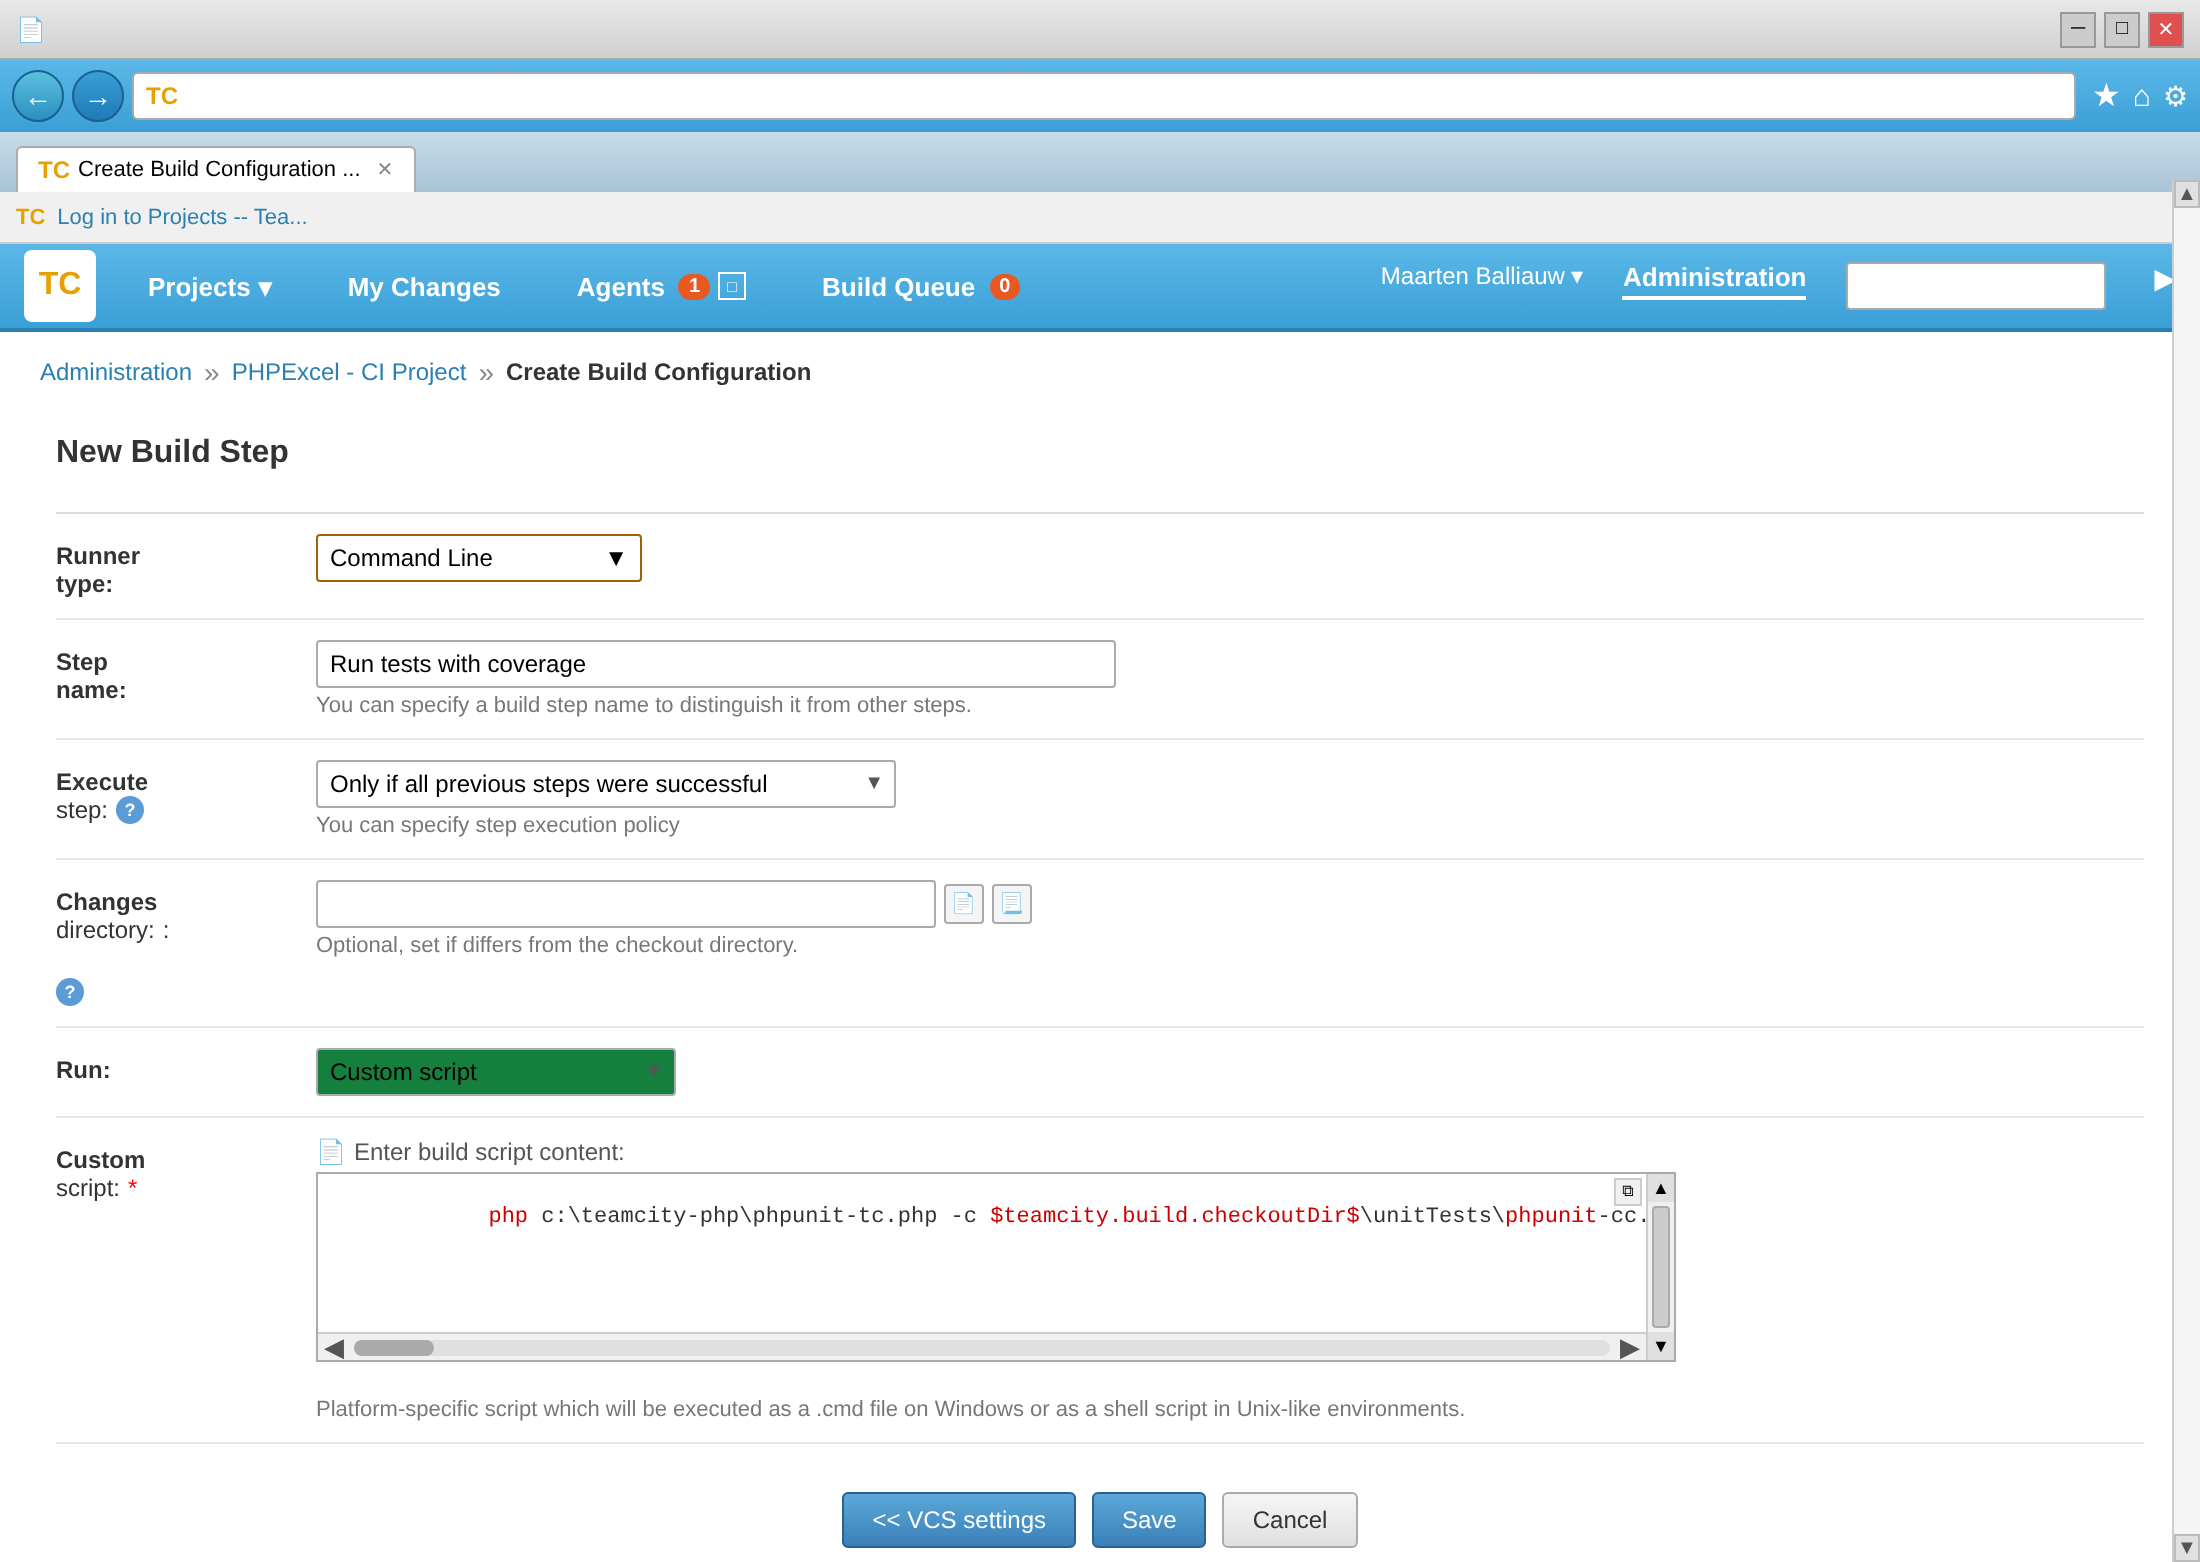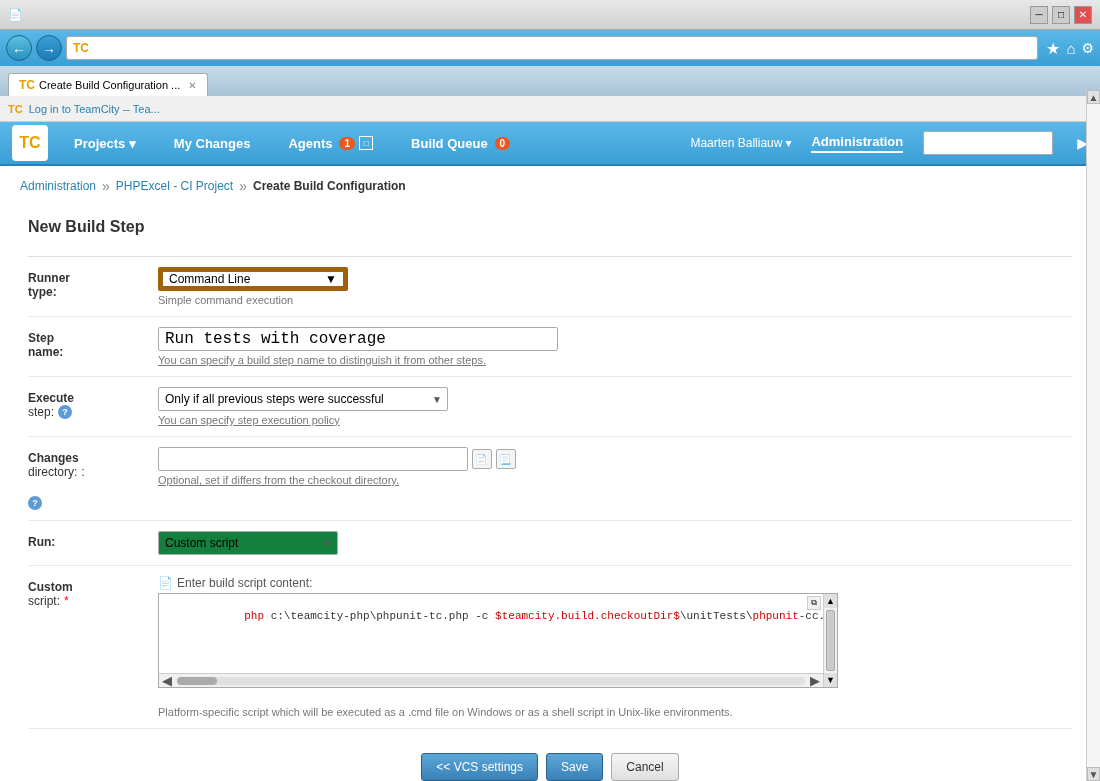--- a/index.html
+++ b/index.html
@@ -20,44 +20,44 @@
     
     .bookmarks-bar { background: #f0f0f0; height: 26px; border-bottom: 1px solid #ccc; display: flex; align-items: center; padding: 0 8px; gap: 6px; font-size: 11px; color: #333; }
     .bookmark-icon { color: #e8a000; font-weight: bold; }
 
     
     .app-header { background: linear-gradient(to bottom, #5bb8e8, #3a9fd6); height: 44px; display: flex; align-items: center; padding: 0 12px; gap: 16px; border-bottom: 2px solid #2a80b0; }
     .app-logo { width: 36px; height: 36px; background: #fff; border-radius: 4px; display: flex; align-items: center; justify-content: center; color: #e8a000; font-weight: bold; font-size: 16px; }
     .nav-links { display: flex; align-items: center; gap: 18px; }
     .nav-link { color: white; text-decoration: none; padding: 4px 10px; font-size: 13px; font-weight: bold; border-radius: 3px; cursor: pointer; display: flex; align-items: center; gap: 4px; }
     .nav-link .badge { background: #e85820; color: white; border-radius: 10px; padding: 1px 5px; font-size: 10px; margin-left: 3px; }
-    .header-right { margin-left: auto; display: flex; align-items: center; gap: 20px; }
+    .header-right { margin-left: auto; display: flex; align-items: flex-start; gap: 20px; }
     .user-link { color: white; font-size: 12px; cursor: pointer; display: flex; align-items: center; gap: 3px; }
     .admin-link { color: white; font-weight: bold; font-size: 13px; cursor: pointer; border-bottom: 2px solid white; padding-bottom: 2px; }
     .search-box { width: 130px; height: 22px; border: 1px solid #aaa; border-radius: 3px; padding: 0 6px; font-size: 11px; }
     .scroll-arrow { color: white; font-size: 14px; cursor: pointer; margin-left: 4px; }
 
     
     .breadcrumb { padding: 12px 20px 8px; font-size: 12px; color: #555; display: flex; align-items: center; gap: 6px; }
     .breadcrumb a { color: #2a80b0; text-decoration: none; cursor: pointer; }
     .breadcrumb-sep { color: #888; font-size: 14px; }
     .breadcrumb-current { color: #333; font-weight: bold; }
 
     
     .main-content { padding: 16px 28px; background: #fff; }
     .page-title { font-size: 16px; font-weight: bold; color: #333; margin-bottom: 20px; }
     .form-section { width: 100%; border-top: 1px solid #ddd; }
     .form-row { display: flex; padding: 10px 0; border-bottom: 1px solid #e8e8e8; }
     .form-label { width: 130px; min-width: 130px; padding-right: 12px; font-weight: bold; color: #333; font-size: 12px; padding-top: 4px; }
     .form-label .sublabel { font-weight: normal; display: flex; align-items: center; gap: 4px; }
     .form-field { flex: 1; }
-    .form-field .hint { font-size: 11px; color: #777; margin-top: 3px; text-decoration: underline; }
-    .runner-select { width: 190px; height: 24px; border: 5px solid #a16207; background: white; font-size: 12px; cursor: pointer; display: flex; align-items: center; justify-content: space-between; padding: 0 6px; border-radius: 2px; }
+    .form-field .hint { font-size: 11px; color: #777; margin-top: 3px; }
+    .runner-select { width: 163px; height: 24px; border: 1px solid #a16207; background: white; font-size: 12px; cursor: pointer; display: flex; align-items: center; justify-content: space-between; padding: 0 6px; border-radius: 2px; }
     .runner-hint { font-size: 11px; color: #777; margin-top: 3px; }
-    input[type="text"] { height: 24px; border: 1px solid #aaa; border-radius: 2px; padding: 0 6px; font-size: 16px; font-family: Liberation Mono, monospace; }
+    input[type="text"] { height: 24px; border: 1px solid #aaa; border-radius: 2px; padding: 0 6px; font-size: 12px; }
     .step-name-input { width: 400px; }
     .execute-select { width: 290px; height: 24px; border: 1px solid #aaa; background: white; font-size: 12px; cursor: pointer; padding: 0 6px; border-radius: 2px; appearance: none; }
     .execute-select-wrapper { position: relative; display: inline-block; }
     .execute-select-wrapper::after { content: '▼'; position: absolute; right: 6px; top: 50%; transform: translateY(-50%); font-size: 10px; pointer-events: none; color: #555; }
     .working-dir-row { display: flex; align-items: center; gap: 4px; }
     .working-dir-input { width: 310px; height: 24px; border: 1px solid #aaa; border-radius: 2px; padding: 0 6px; font-size: 12px; }
     .icon-btn { width: 20px; height: 20px; border: 1px solid #aaa; background: #f5f5f5; cursor: pointer; display: flex; align-items: center; justify-content: center; font-size: 10px; border-radius: 2px; }
     .help-icon { width: 14px; height: 14px; border-radius: 50%; background: #5b9bd6; color: white; font-size: 9px; display: inline-flex; align-items: center; justify-content: center; cursor: pointer; font-weight: bold; }
     .run-select-wrapper { position: relative; display: inline-block; }
     .run-select-wrapper::after { content: '▼'; position: absolute; right: 6px; top: 50%; transform: translateY(-50%); font-size: 10px; pointer-events: none; color: #555; }
@@ -117,21 +117,21 @@
 <div class="tab-bar">
   <div class="tab">
     <span class="tc-icon">TC</span>
     <span>Create Build Configuration ...</span>
     <span class="close-x">✕</span>
   </div>
 </div>
 
 <div class="bookmarks-bar">
   <span class="bookmark-icon">TC</span>
-  <span style="cursor:pointer; color:#2a80b0;">Log in to TeamCity -- Tea...</span>
+  <span style="cursor:pointer; color:#2a80b0;">Log in to Projects -- Tea...</span>
 </div>
 
 <div class="app-header">
   <div class="app-logo">TC</div>
   <nav class="nav-links">
     <div class="nav-link">
       <span>Projects</span>
       <span>▾</span>
     </div>
     <div class="nav-link">
@@ -174,21 +174,20 @@
     <div class="form-row">
       <div class="form-label">
         <span>Runner</span><br>
         <span>type:</span>
       </div>
       <div class="form-field">
         <div class="runner-select">
           <span>Command Line</span>
           <span>▼</span>
         </div>
-        <div class="runner-hint">Simple command execution</div>
       </div>
     </div>
 
     <div class="form-row">
       <div class="form-label">
         <span>Step</span><br>
         <span>name:</span>
       </div>
       <div class="form-field">
         <input type="text" class="step-name-input" value="Run tests with coverage" style="">

